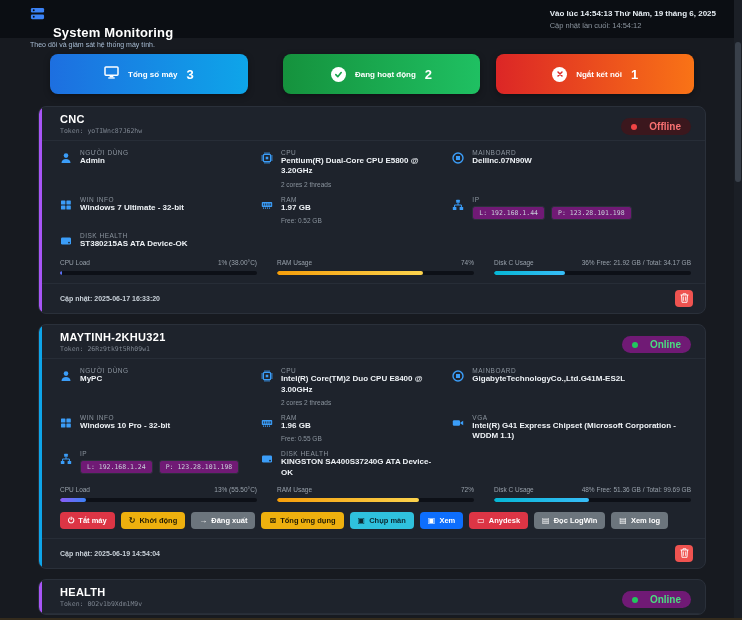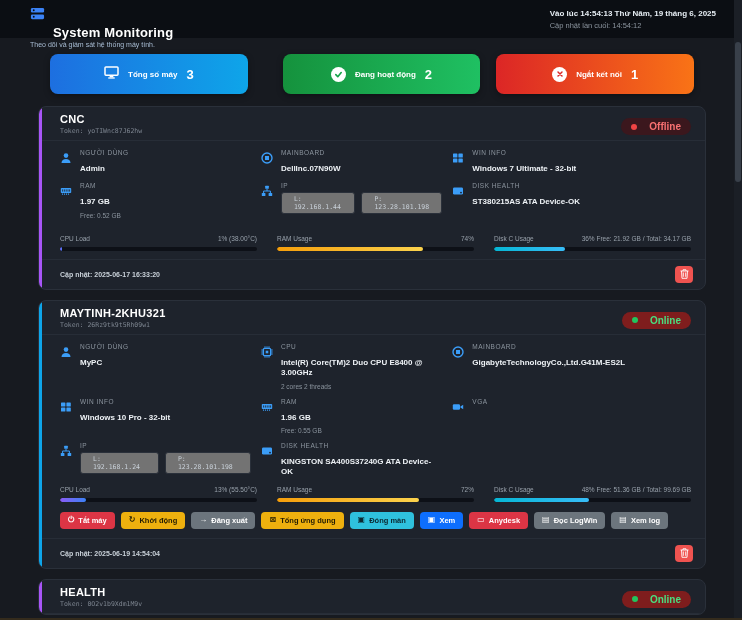--- a/index.html
+++ b/index.html
@@ -49,36 +49,36 @@
   .machine-name { font-size:11px; font-weight:bold; color:#ffffff; letter-spacing:.3px; }
   .token-line { font-size:6.5px; color:#7d8590; margin-top:2px;
     font-family:"DejaVu Sans Mono",monospace; }
   .status-badge {
     display:flex; align-items:center; gap:12px;
     font-size:10px; font-weight:bold; padding:3px 10px; border-radius:10px;
   }
   .status-dot { width:6px; height:6px; border-radius:50%; }
   .offline .status-badge { background:#3b171d; color:#f87171; }
   .offline .status-dot { background:#ef4444; }
-  .online .status-badge { background:#7f1d1d; color:#4ade80; }
+  .online .status-badge { background:#701a75; color:#4ade80; }
   .online .status-dot { background:#22c55e; }
   
   .info-grid {
     display:grid; grid-template-columns:1fr .95fr 1.25fr;
     column-gap:10px; row-gap:8px; padding:8px 14px 2px 21px;
   }
   .info-cell { display:flex; gap:8px; align-items:flex-start; }
   .cell-icon { flex:0 0 auto; margin-top:1px; }
   .cell-label { font-size:6.5px; color:#8b949e; letter-spacing:.5px; text-transform:uppercase; }
-  .cell-value { font-size:8px; font-weight:bold; color:#eef2f6; margin-top:8px; line-height:1.3; }
+  .cell-value { font-size:8px; font-weight:bold; color:#eef2f6; margin-top:0; line-height:1.3; }
   .cell-sub { font-size:6.5px; color:#8b949e; margin-top:4px; }
   .ip-badges { display:flex; gap:6px; margin-top:3px; }
   .ip-badge {
-    background:#737373; border:1px solid #2a303a; border-radius:3px;
-    padding:2px 12px; font-size:6.5px; color:#c9d1d9;
+    background:#701a75; border:1px solid #2a303a; border-radius:3px;
+    padding:2px 6px; font-size:6.5px; color:#c9d1d9;
     font-family:"DejaVu Sans Mono",monospace;
   }
   
   .progress-row { display:grid; grid-template-columns:1fr 1fr 1fr; column-gap:20px;
     padding:6px 14px 8px 21px; }
   .progress-head { display:flex; justify-content:space-between; font-size:6.5px; color:#98a1ab; }
   .progress-track { height:4px; border-radius:2px; background:#0d1017; margin-top:5px; overflow:hidden; }
   .progress-fill { height:100%; border-radius:2px; }
   .fill-cpu { background:linear-gradient(90deg,#8b5cf6,#3b82f6); }
   .fill-ram { background:linear-gradient(90deg,#f59e0b,#fcd34d); }
@@ -196,20 +196,34 @@
               </svg>
         </span>
         <div>
               <div class="cell-label">NGƯỜI DÙNG</div>
           <div class="cell-value">Admin</div>
             </div>
       </div>
       <div class="info-cell">
         <span class="cell-icon">
           <svg width="12" height="12" viewBox="0 0 12 12">
+                <rect x="2.4" y="2.4" width="7.2" height="7.2" rx="1.2" fill="none" stroke="#3b9df8" stroke-width="1.3"></rect>
+                <rect x="4.7" y="4.7" width="2.6" height="2.6" fill="#3b9df8"></rect>
+                <path d="M4 0.3v1.6 M6 0.3v1.6 M8 0.3v1.6 M4 10.1v1.6 M6 10.1v1.6 M8 10.1v1.6 M0.3 4h1.6 M0.3 6h1.6 M0.3 8h1.6 M10.1 4h1.6 M10.1 6h1.6 M10.1 8h1.6" stroke="#3b9df8" stroke-width="1"></path>
+              </svg>
+        </span>
+        <div>
+              <div class="cell-label">CPU</div>
+          <div class="cell-value">Pentium(R) Dual-Core CPU E5800 @ 3.20GHz</div>
+          <div class="cell-sub">2 cores 2 threads</div>
+            </div>
+      </div>
+      <div class="info-cell">
+        <span class="cell-icon">
+          <svg width="12" height="12" viewBox="0 0 12 12">
                 <circle cx="6" cy="6" r="5" fill="none" stroke="#3b9df8" stroke-width="1.4"></circle>
                 <rect x="4" y="4" width="4" height="4" fill="#3b9df8"></rect>
               </svg>
         </span>
         <div>
               <div class="cell-label">MAINBOARD</div>
           <div class="cell-value">DellInc.07N90W</div>
             </div>
       </div>
 
@@ -405,20 +419,21 @@
       </div>
       <div class="info-cell">
         <span class="cell-icon">
           <svg width="12" height="12" viewBox="0 0 12 12">
                 <rect x="0.8" y="3.2" width="7.2" height="5.6" rx="1.2" fill="#3b9df8"></rect>
                 <path d="M8.4 5.4 L11.2 3.8 V8.2 L8.4 6.6 Z" fill="#3b9df8"></path>
               </svg>
         </span>
         <div>
               <div class="cell-label">VGA</div>
+          <div class="cell-value">Intel(R) G41 Express Chipset (Microsoft Corporation - WDDM 1.1)</div>
             </div>
       </div>
 
       <div class="info-cell">
         <span class="cell-icon">
           <svg width="12" height="12" viewBox="0 0 12 12">
                 <rect x="4.2" y="0.8" width="3.6" height="3" rx="0.5" fill="#3b9df8"></rect>
                 <rect x="0.8" y="8" width="3.6" height="3" rx="0.5" fill="#3b9df8"></rect>
                 <rect x="7.6" y="8" width="3.6" height="3" rx="0.5" fill="#3b9df8"></rect>
                 <path d="M6 3.8 V6 M2.6 8 V6 H9.4 V8" fill="none" stroke="#3b9df8" stroke-width="1"></path>
@@ -489,21 +504,21 @@
           <button class="act-btn style-secondary">
             <span class="act-ic">→</span>
             <span>Đăng xuất</span>
           </button>
           <button class="act-btn style-warning">
             <span class="act-ic">⊠</span>
             <span>Tổng ứng dụng</span>
           </button>
           <button class="act-btn style-info">
             <span class="act-ic">▣</span>
-            <span>Đóng màn</span>
+            <span>Chụp màn</span>
           </button>
           <button class="act-btn style-primary">
             <span class="act-ic">▣</span>
             <span>Xem</span>
           </button>
           <button class="act-btn style-danger">
             <span class="act-ic">▭</span>
             <span>Anydesk</span>
           </button>
           <button class="act-btn style-secondary">

